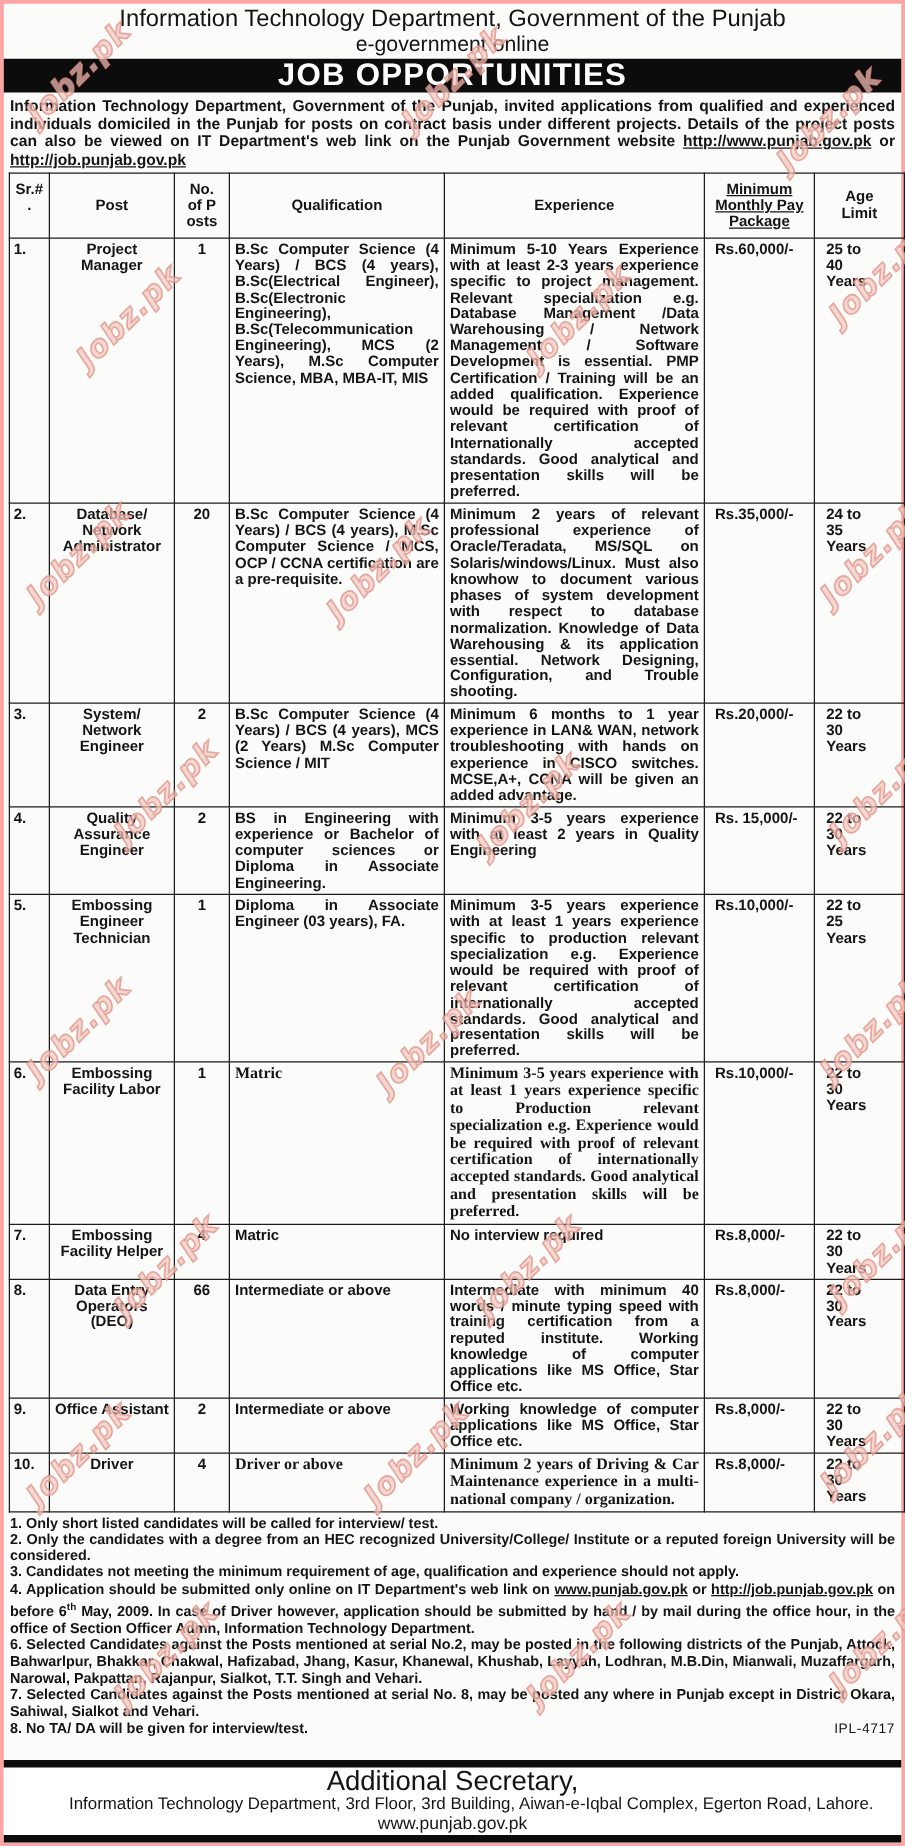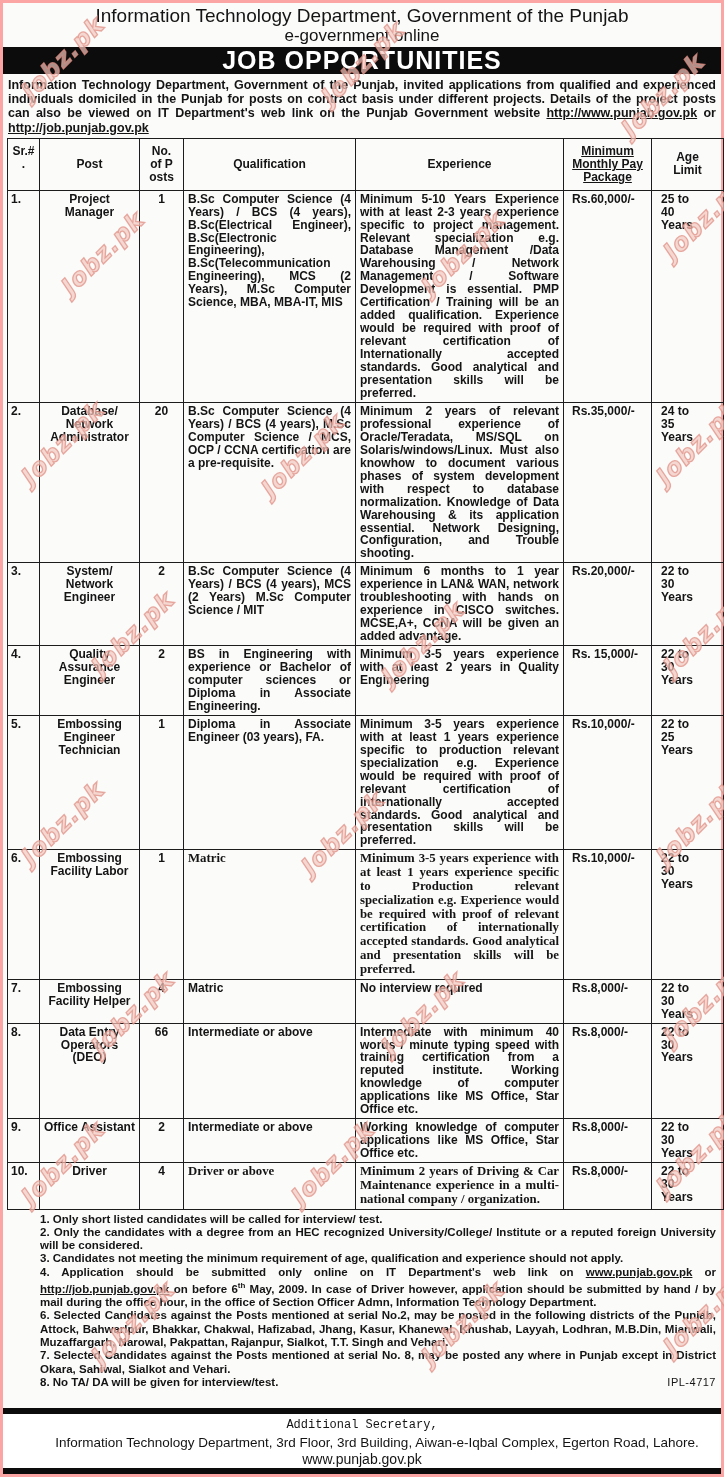--- a/index.html
+++ b/index.html
@@ -46,29 +46,29 @@
   td.c-age{padding-left:9px;}
   .age-inner{max-width:36px;}
   .narrow{max-width:28px;word-break:break-all;margin:0 auto;}
   .paydiv{max-width:82px;margin:0 auto;text-decoration:underline;}
   .agediv{max-width:34px;margin:0 auto;}
   .serif{font-family:"Liberation Serif",serif;font-weight:normal;font-size:12.8px;}
   .plainq{font-weight:normal;}
 
   
   .notes{margin:3px 5px 0 5px;font-size:11.5px;font-weight:bold;line-height:13.3px;}
-  .note{text-align:justify;margin-left:32px;}
+  .note{text-align:justify;}
   .note sup{font-size:8px;}
   .note-last{display:flex;justify-content:space-between;align-items:baseline;text-align:left;}
   .ipl{font-weight:normal;font-size:11px;letter-spacing:.5px;}
 
   
   .footer{position:absolute;left:0;right:0;bottom:0;background:#fff;text-align:center;}
   .bar{height:6px;background:#0c0c0c;}
-  .sig{font-size:12px;line-height:20px;margin-top:1px;font-family:Liberation Mono, monospace;}
+  .sig{font-size:22px;line-height:20px;margin-top:1px;}
   .addr{font-size:13.5px;line-height:15px;margin-left:30px;}
   .site{font-size:14px;line-height:16px;margin-bottom:1px;display:inline-block;}
 
   
   .wm{
     position:absolute;z-index:6;pointer-events:none;white-space:nowrap;
     font-family:"DejaVu Sans",sans-serif;font-weight:bold;font-style:italic;
     font-size:24px;letter-spacing:1px;
     color:rgba(246,216,210,0.55);
     -webkit-text-stroke:1.3px rgba(224,142,130,0.72);

